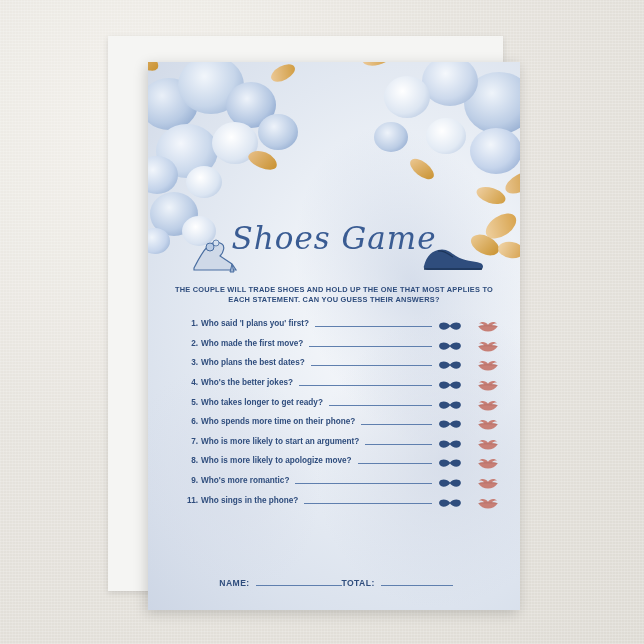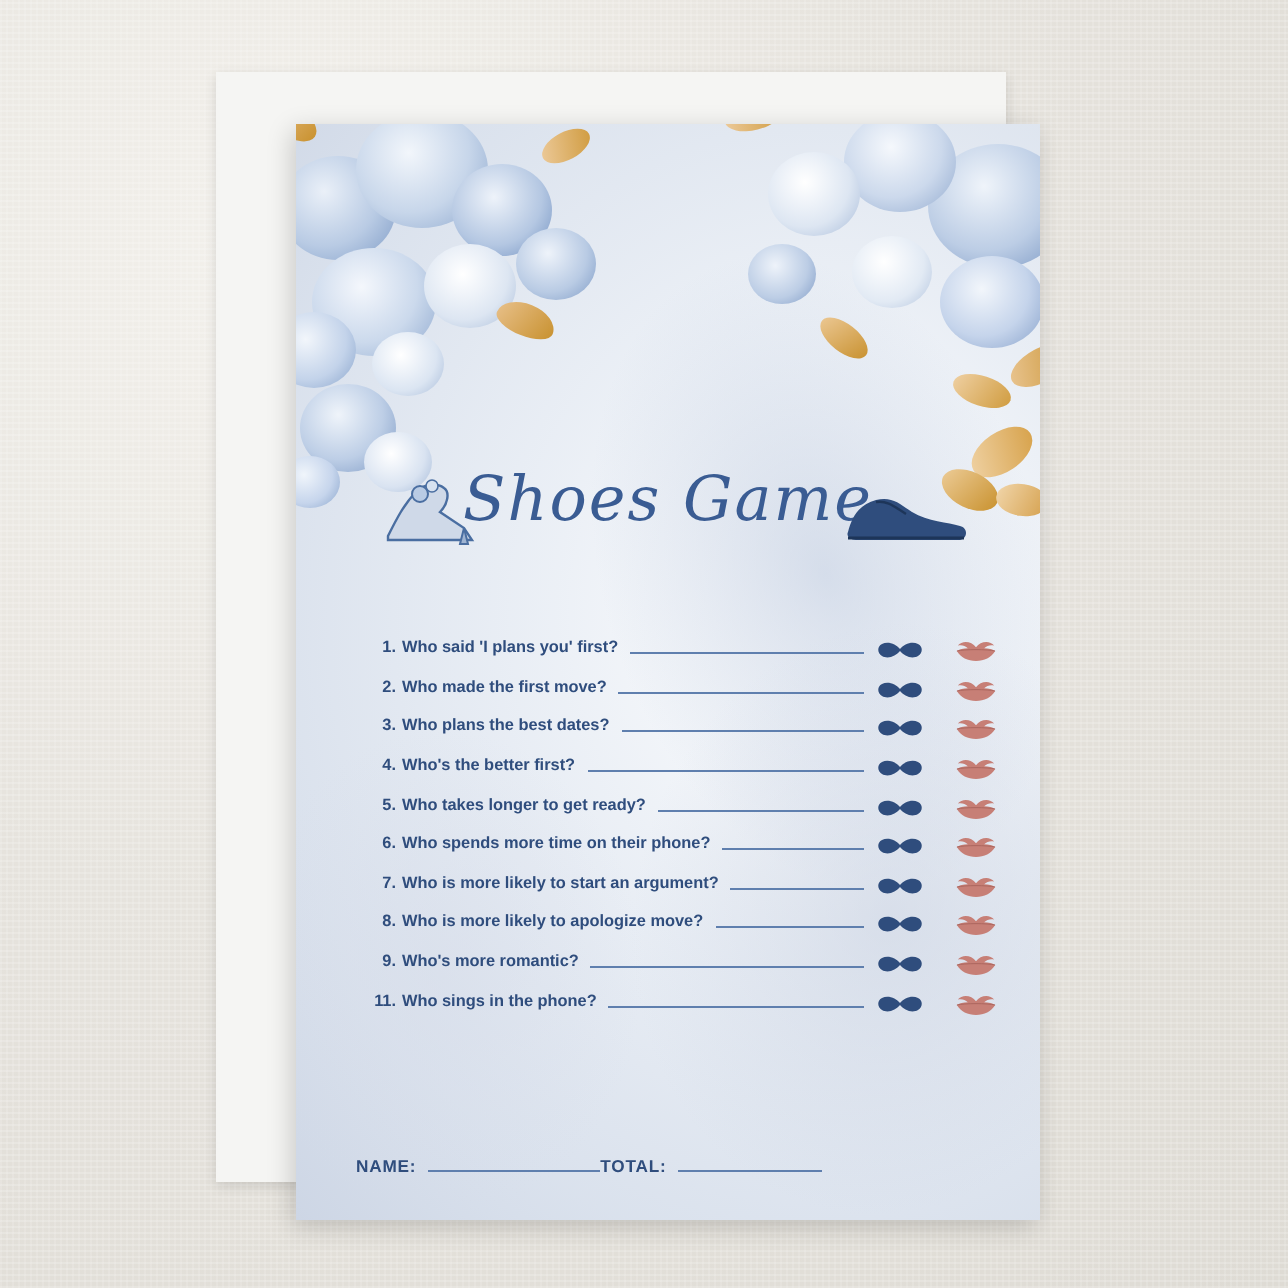--- a/index.html
+++ b/index.html
@@ -120,21 +120,20 @@
     position: absolute;
     top: 158px;
     left: 0;
     right: 0;
     text-align: center;
     font-family: "DejaVu Serif", serif;
     font-style: italic;
     font-size: 31px;
     color: #3a5c93;
     letter-spacing: 1px;
-    margin-top: 12px;
   }
 
   .subtitle {
     position: absolute;
     top: 216px;
     left: 24px;
     right: 24px;
     text-align: center;
     font-size: 7.4px;
     line-height: 10px;
@@ -193,21 +192,21 @@
     height: 11px;
     position: relative;
   }
 
   .footer {
     position: absolute;
     bottom: 22px;
     left: 30px;
     right: 26px;
     display: flex;
-    justify-content: flex-start;
+    justify-content: center;
     align-items: flex-end;
     font-size: 8.6px;
     color: #2f4d7d;
     font-weight: bold;
     letter-spacing: .4px;
   }
   .flabel { display: flex; align-items: flex-end; }
   .fline {
     width: 86px;
     height: 1px;
@@ -296,20 +295,21 @@
       <circle cx="22" cy="13" r="4" fill="#b9cbe4" stroke="#4a6ea1" stroke-width="1"></circle>
       <circle cx="28" cy="9" r="3" fill="#d7e2f0" stroke="#4a6ea1" stroke-width=".8"></circle>
     </svg>
 
     <svg class="shoe-right" viewBox="0 0 66 34">
       <path d="M4 24 C6 16 10 10 18 8 C26 6 30 10 36 14 C44 19 54 19 60 21 C64 22 64 27 60 28 L8 28 C5 28 3 26 4 24 Z" fill="#2f4d7d"></path>
       <path d="M18 9 C24 8 28 12 33 15" stroke="#1d3559" stroke-width="1.2" fill="none"></path>
       <path d="M4 27 L62 27" stroke="#1d3559" stroke-width="1.6"></path>
     </svg>
 
+    <p class="subtitle">THE COUPLE WILL TRADE SHOES AND HOLD UP THE ONE THAT MOST APPLIES TO EACH STATEMENT. CAN YOU GUESS THEIR ANSWERS?</p>
 
     <div class="qlist">
 
     <div class="qrow">
           <span class="qnum">1.</span>
           <span class="qtext">Who said 'I plans you'  first?</span>
           <span class="qline"></span>
           <span class="icons">
             <span class="stache"><svg viewBox="0 0 48 22" width="24" height="11">
                 <path d="M24 9 C20 4 12 1 6 4 C1 6.5 1 13 6 16 C12 19.5 20 16 24 11 C28 16 36 19.5 42 16 C47 13 47 6.5 42 4 C36 1 28 4 24 9 Z" fill="#2f4d7d"></path>
@@ -343,21 +343,21 @@
                 <path d="M24 9 C20 4 12 1 6 4 C1 6.5 1 13 6 16 C12 19.5 20 16 24 11 C28 16 36 19.5 42 16 C47 13 47 6.5 42 4 C36 1 28 4 24 9 Z" fill="#2f4d7d"></path>
               </svg></span>
             <span class="lips"><svg viewBox="0 0 44 24" width="20" height="11">
                 <path d="M22 8 C17 1 7 0 2 6 C6 5 10 6 13 9 C8 9 4 10 1 12 C5 19 13 23 22 23 C31 23 39 19 43 12 C40 10 36 9 31 9 C34 6 38 5 42 6 C37 0 27 1 22 8 Z" fill="#c77f76"></path>
                 <path d="M1 12 C9 10 35 10 43 12" stroke="#a9635c" stroke-width="1" fill="none"></path>
               </svg></span>
           </span>
         </div>
         <div class="qrow">
           <span class="qnum">4.</span>
-          <span class="qtext">Who's the better first?</span>
+          <span class="qtext">Who's the better jokes?</span>
           <span class="qline"></span>
           <span class="icons">
             <span class="stache"><svg viewBox="0 0 48 22" width="24" height="11">
                 <path d="M24 9 C20 4 12 1 6 4 C1 6.5 1 13 6 16 C12 19.5 20 16 24 11 C28 16 36 19.5 42 16 C47 13 47 6.5 42 4 C36 1 28 4 24 9 Z" fill="#2f4d7d"></path>
               </svg></span>
             <span class="lips"><svg viewBox="0 0 44 24" width="20" height="11">
                 <path d="M22 8 C17 1 7 0 2 6 C6 5 10 6 13 9 C8 9 4 10 1 12 C5 19 13 23 22 23 C31 23 39 19 43 12 C40 10 36 9 31 9 C34 6 38 5 42 6 C37 0 27 1 22 8 Z" fill="#c77f76"></path>
                 <path d="M1 12 C9 10 35 10 43 12" stroke="#a9635c" stroke-width="1" fill="none"></path>
               </svg></span>
           </span>

